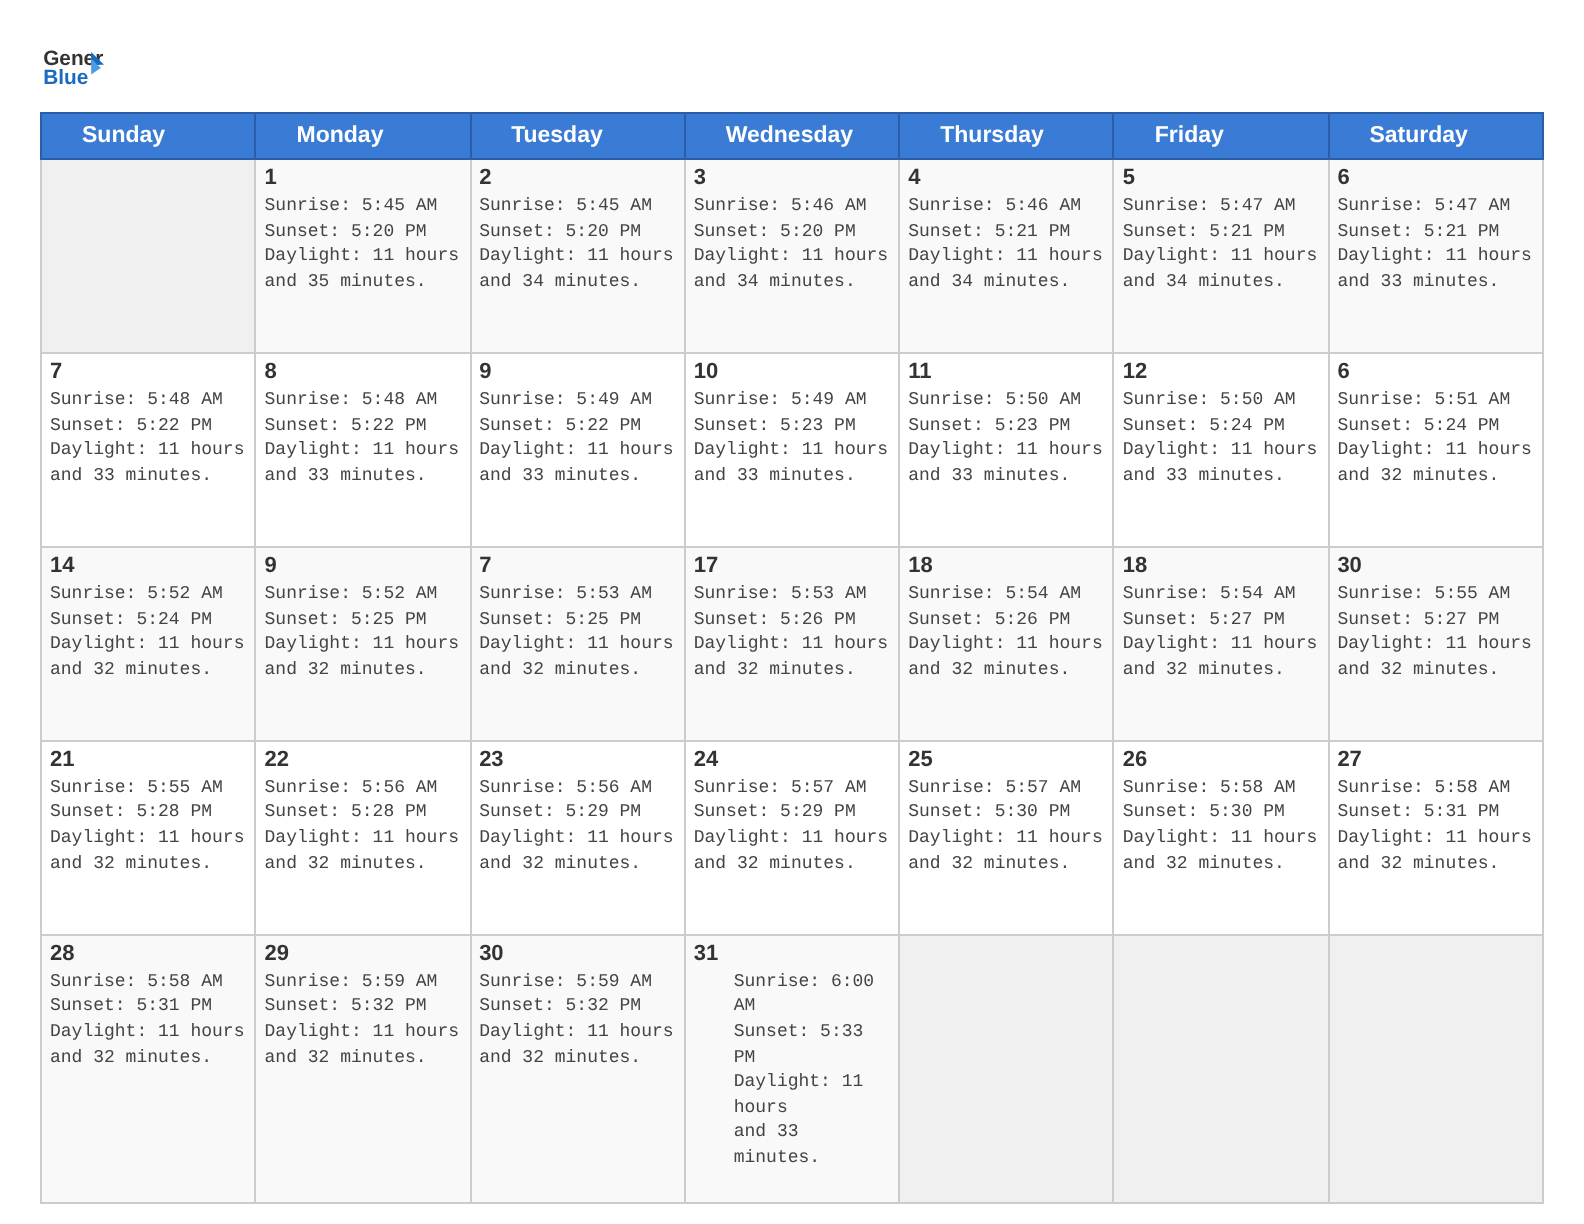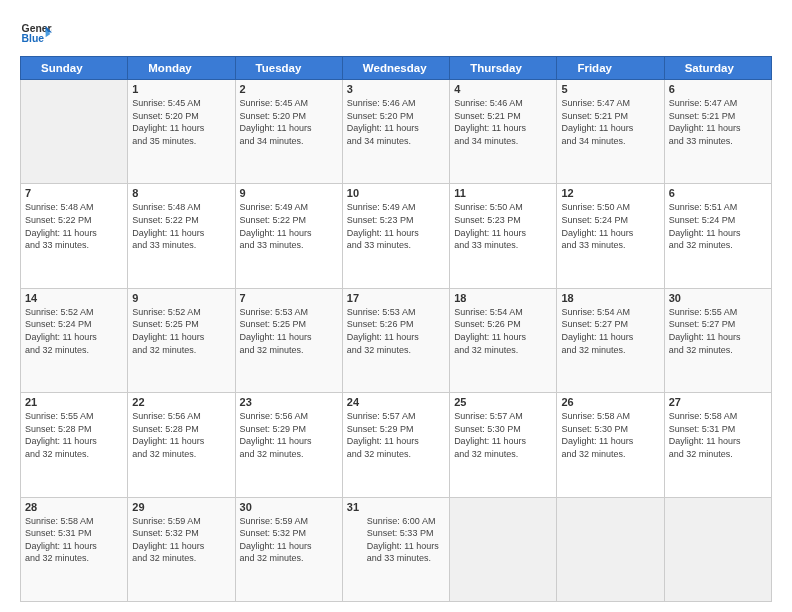--- a/index.html
+++ b/index.html
@@ -75,20 +75,21 @@
     .day-number {
       font-size: 11px;
       font-weight: bold;
       color: #333;
       margin-bottom: 2px;
     }
     .day-info {
       font-size: 9px;
       color: #444;
       line-height: 1.4;
+      font-family: Liberation Mono, monospace;
     }
     .empty-cell {
       background: #f0f0f0 !important;
     }
   </style>
 </head>
 <body>
 
 <div class="page">
   <div class="header">

